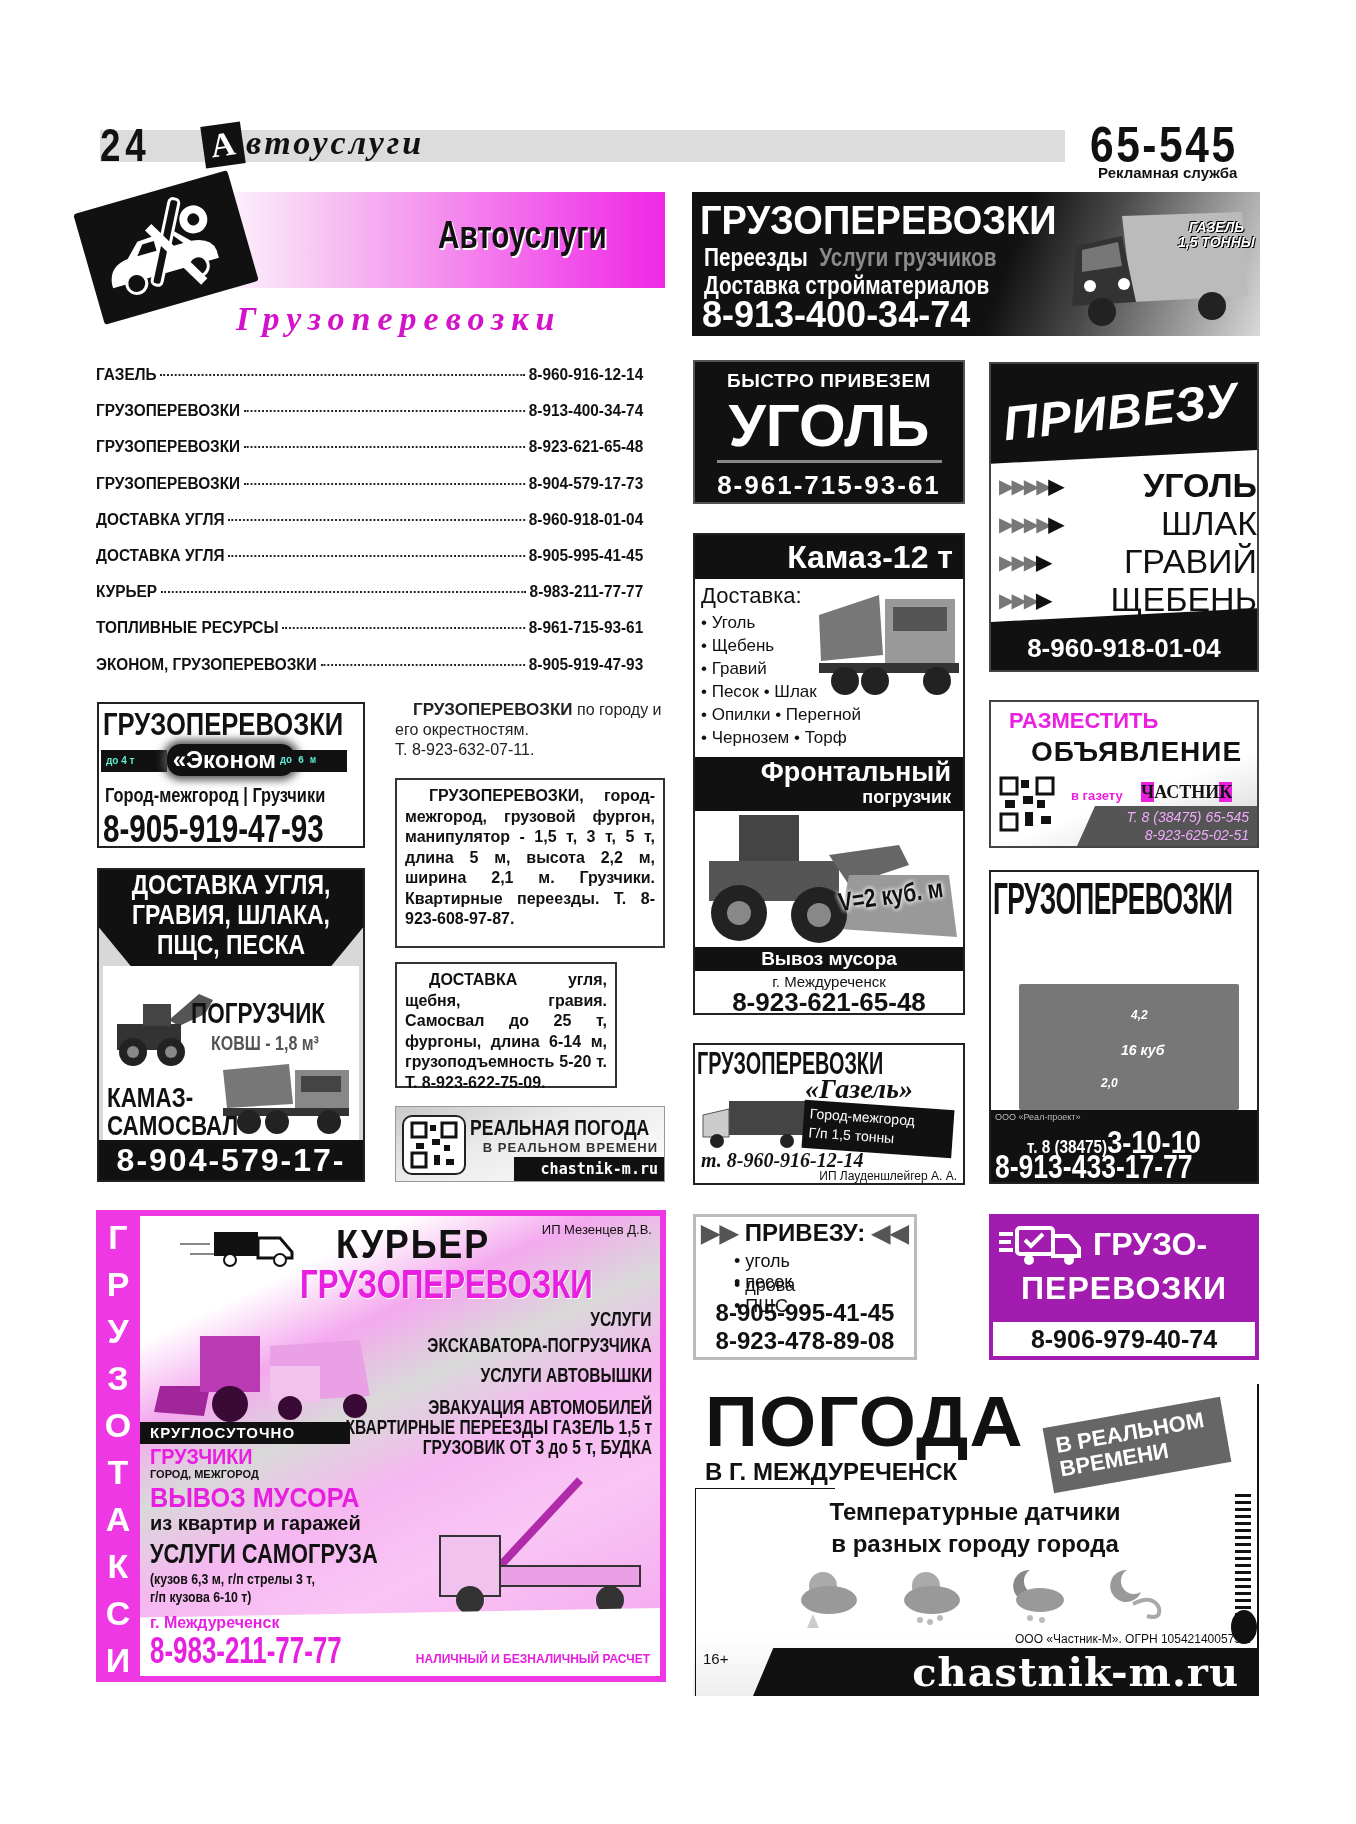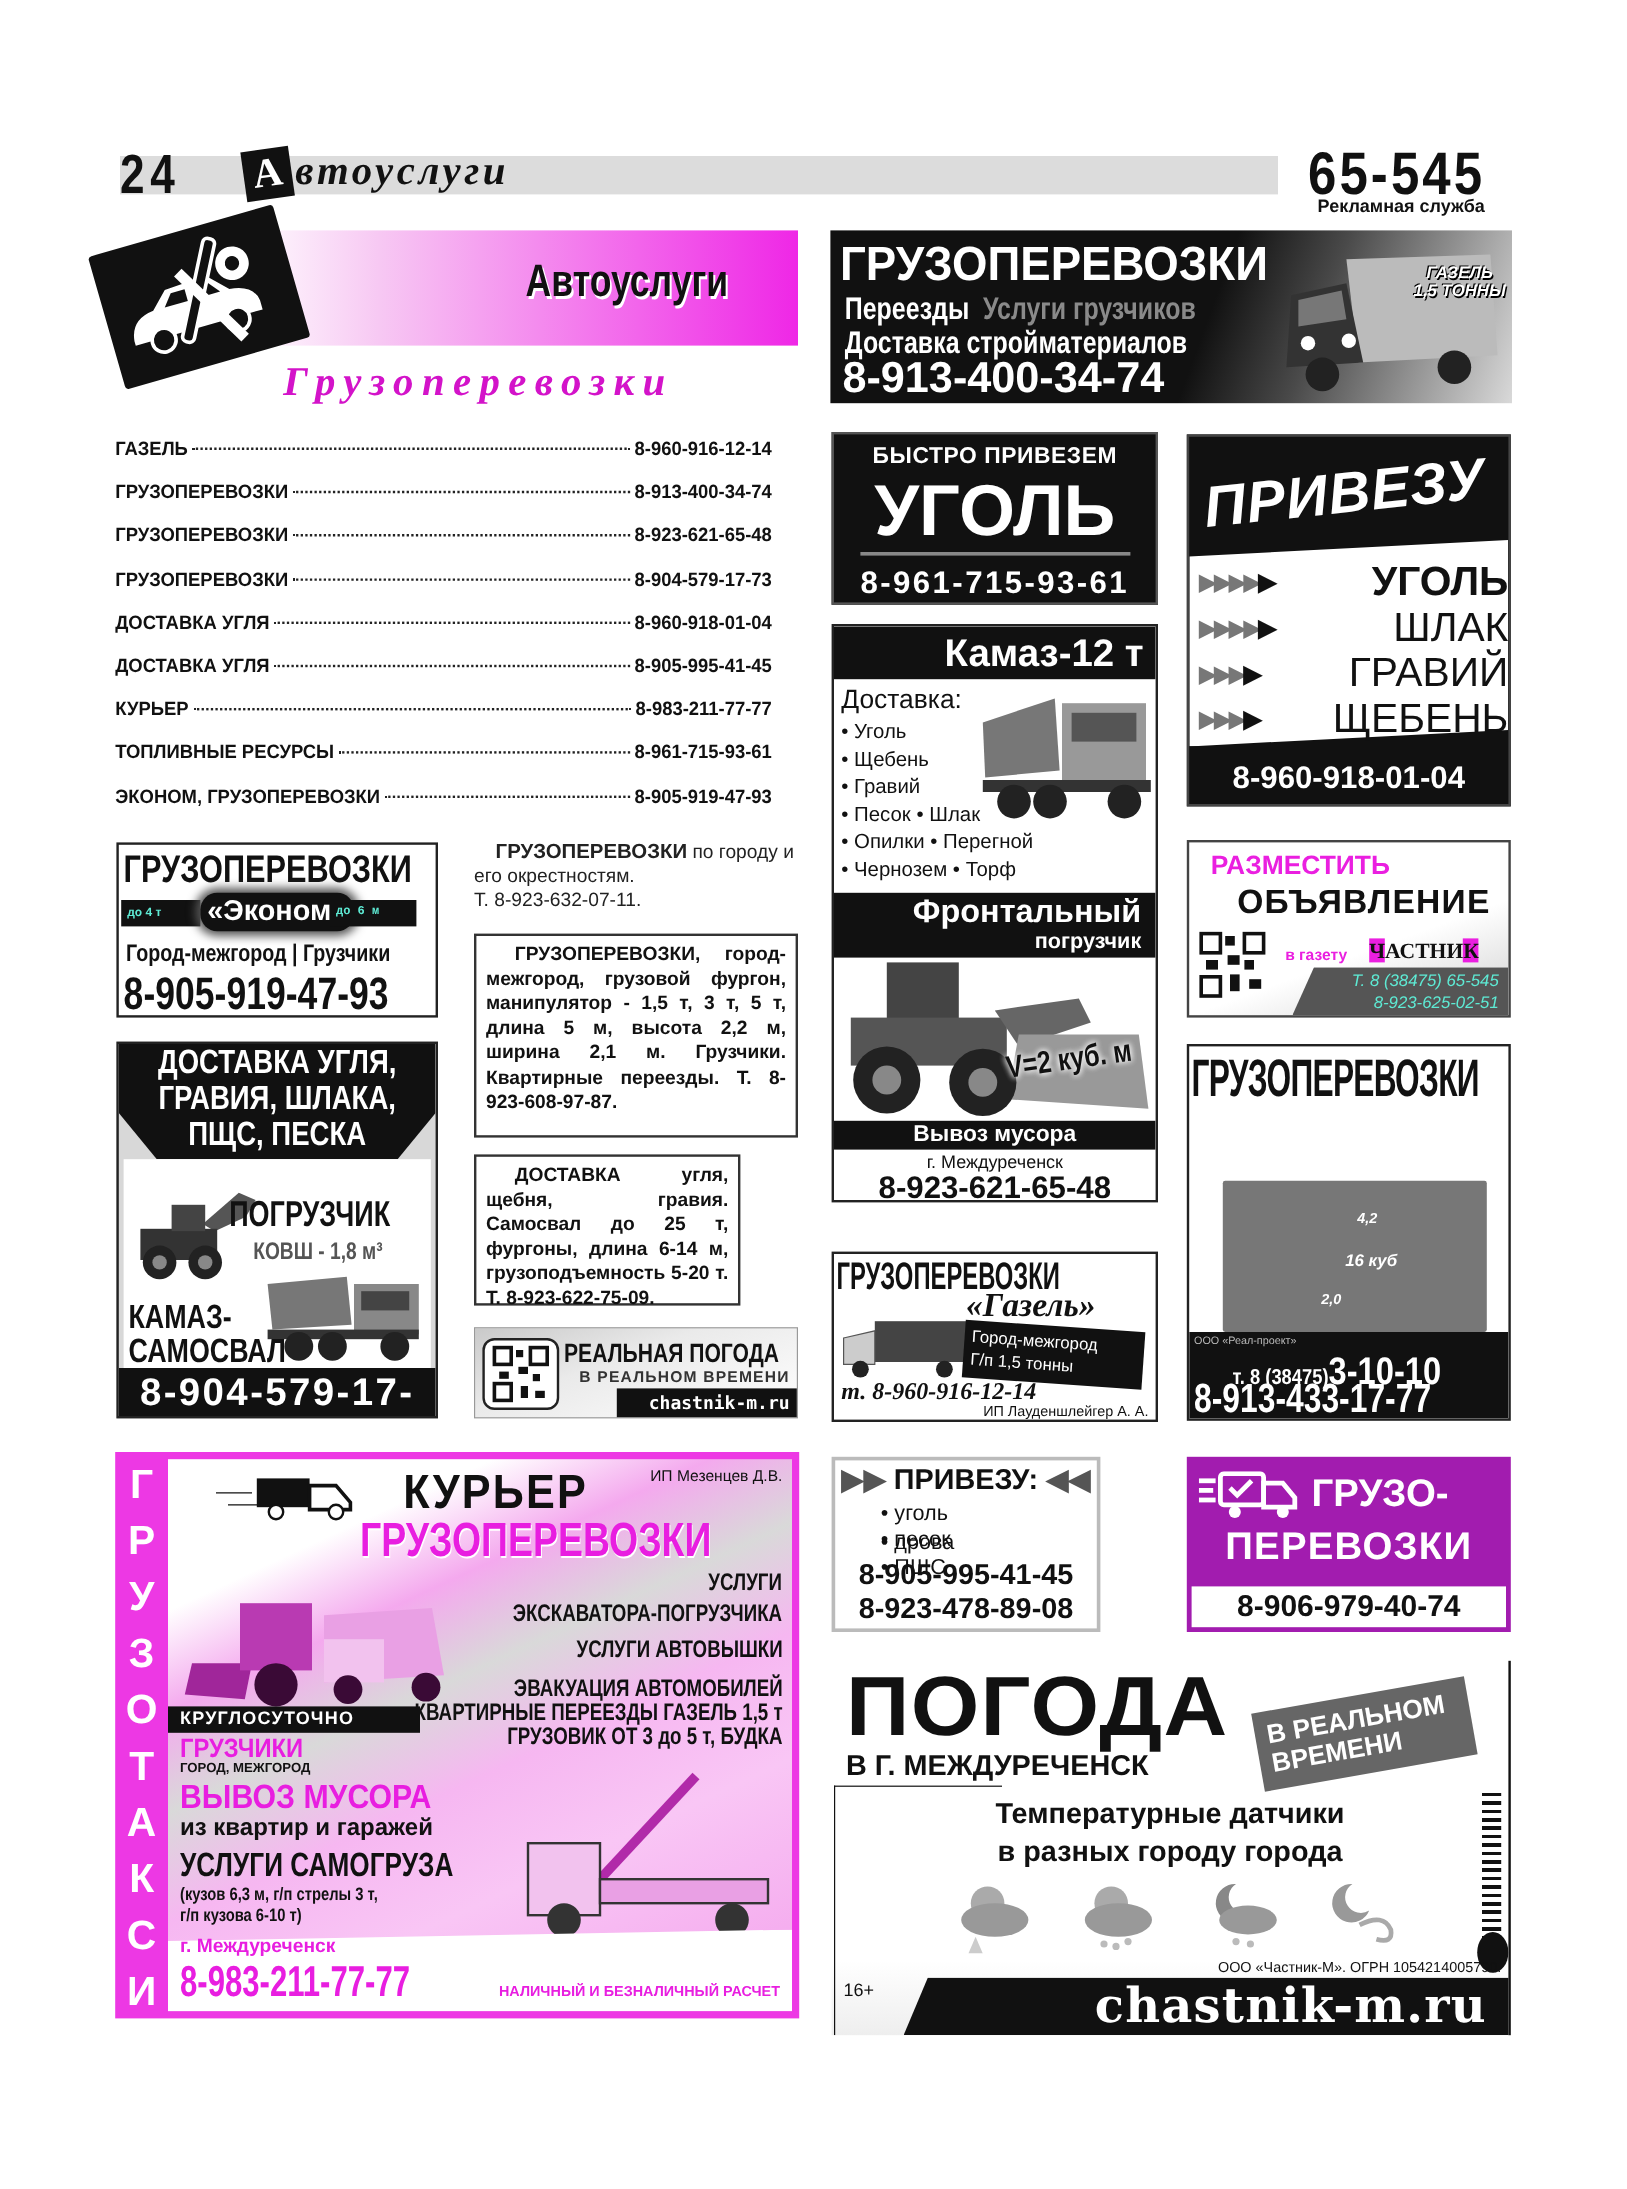--- a/index.html
+++ b/index.html
@@ -77,21 +77,21 @@
   #ad-gruz-top .tag { position:absolute; left: 486px; top: 28px; color:#fff; font-size: 14px; font-weight: bold; font-style: italic; text-align: center; line-height: 15px; text-shadow: 1px 1px 0 #000, -1px -1px 0 #000; }
 
   
   #ad-ugol { left: 693px; top: 360px; width: 272px; height: 144px; background:#111; border: 2px solid #555; }
   #ad-ugol .t1 { position:absolute; left:0; top: 8px; width:100%; text-align:center; color:#fff; font-size: 19px; font-weight: bold; letter-spacing: 0.5px; }
   #ad-ugol .t2 { position:absolute; left:0; top: 30px; width:100%; text-align:center; color:#fff; font-size: 60px; font-weight: bold; line-height: 68px; }
   #ad-ugol .bar { position:absolute; left: 22px; top: 98px; width: 225px; height: 3px; background:#888; }
   #ad-ugol .t3 { position:absolute; left:0; top: 108px; width:100%; text-align:center; color:#fff; font-size: 26px; font-weight: bold; letter-spacing: 2px; }
 
   
-  #ad-kamaz { left: 693px; top: 520px; width: 272px; height: 482px; border: 2px solid #222; background:#fff; overflow:hidden; }
+  #ad-kamaz { left: 693px; top: 533px; width: 272px; height: 482px; border: 2px solid #222; background:#fff; overflow:hidden; }
   #ad-kamaz .hd { position:absolute; left:0; top:0; width:100%; height: 44px; background:#111; color:#fff; font-size: 32px; font-weight: bold; text-align:right; padding-right: 10px; line-height: 44px; }
   #ad-kamaz .dl { position:absolute; left: 6px; top: 48px; font-size: 22px; }
   #ad-kamaz .items { position:absolute; left: 6px; top: 76px; font-size: 17px; line-height: 23px; }
   #ad-kamaz .fr { position:absolute; left:0; top: 222px; width:100%; height: 54px; background:#111; color:#fff; text-align:right; padding-right: 12px; }
   #ad-kamaz .fr .a { font-size: 27px; font-weight: bold; line-height: 30px; }
   #ad-kamaz .fr .b2 { font-size: 18px; font-weight: bold; line-height: 20px; }
   #ad-kamaz .vol { position:absolute; left: 130px; top: 345px; font-size: 26px; font-weight: bold; transform: rotate(-8deg) scaleX(0.8); text-shadow: 0 0 6px #fff, 0 0 6px #fff; }
   #ad-kamaz .vyv { position:absolute; left:0; top: 412px; width:100%; height: 24px; background:#111; color:#fff; font-size: 19px; font-weight: bold; text-align:center; line-height: 24px; }
   #ad-kamaz .city { position:absolute; left:0; top: 438px; width:100%; text-align:center; font-size: 15px; }
   #ad-kamaz .ph { position:absolute; left:0; top: 452px; width:100%; text-align:center; font-size: 26px; font-weight: bold; }
@@ -107,21 +107,21 @@
   #ad-privezu .ph { position:absolute; left:0; bottom: 6px; width:100%; text-align:center; color:#fff; font-size: 26px; font-weight: bold; }
 
   
   #ad-razm { left: 989px; top: 700px; width: 270px; height: 148px; border: 2px solid #444; background: linear-gradient(160deg, #ffffff 0%, #ffffff 60%, #cfcfcf 100%); overflow:hidden; }
   #ad-razm .t1 { position:absolute; left: 18px; top: 6px; color:#ea1fe0; font-size: 22px; font-weight: bold; }
   #ad-razm .t2 { position:absolute; left: 40px; top: 34px; font-size: 28px; font-weight: bold; letter-spacing: 1px; }
   #ad-razm .qr { position:absolute; left: 8px; top: 74px; width: 56px; height: 56px; }
   #ad-razm .t3 { position:absolute; left: 80px; top: 86px; color: #ea1fe0; font-size: 13px; font-weight: bold; }
   #ad-razm .logo { position:absolute; left: 150px; top: 80px; font-family: "Liberation Serif", serif; font-size: 18px; font-weight: bold; }
   #ad-razm .logo span { background:#ea1fe0; color:#111; }
-  #ad-razm .ct { position:absolute; right: 0; bottom: 0; width: 180px; height: 40px; background: #555; color:#5eead4; font-style: italic; font-size: 14px; line-height: 18px; text-align:right; padding: 2px 8px; clip-path: polygon(10% 0, 100% 0, 100% 100%, 0 100%); }
+  #ad-razm .ct { position:absolute; right: 0; bottom: 0; width: 180px; height: 40px; background: #555; color:#f0abfc; font-style: italic; font-size: 14px; line-height: 18px; text-align:right; padding: 2px 8px; clip-path: polygon(10% 0, 100% 0, 100% 100%, 0 100%); }
 
   
   #ad-6m { left: 989px; top: 870px; width: 270px; height: 314px; border: 2px solid #222; background:#fff; overflow: hidden; }
   #ad-6m .hd { position:absolute; left: 2px; top: 2px; font-size: 44px; font-weight: bold; transform: scaleX(0.6); transform-origin: left; white-space: nowrap; letter-spacing: -1px; }
   #ad-6m .bl { position:absolute; left: 34px; top: 54px; font-size: 16px; line-height: 21px; }
   #ad-6m .truck { position:absolute; left: 28px; top: 112px; width: 220px; height: 126px; background: #777; border-radius: 2px; }
   #ad-6m .d1 { position:absolute; left: 140px; top: 136px; color:#fff; font-style: italic; font-weight: bold; font-size: 12px; }
   #ad-6m .d2 { position:absolute; left: 130px; top: 170px; color:#fff; font-style: italic; font-weight: bold; font-size: 14px; }
   #ad-6m .d3 { position:absolute; left: 110px; top: 204px; color:#fff; font-style: italic; font-weight: bold; font-size: 12px; }
   #ad-6m .ft { position:absolute; left:0; bottom:0; width:100%; height: 72px; background:#111; color:#fff; }

